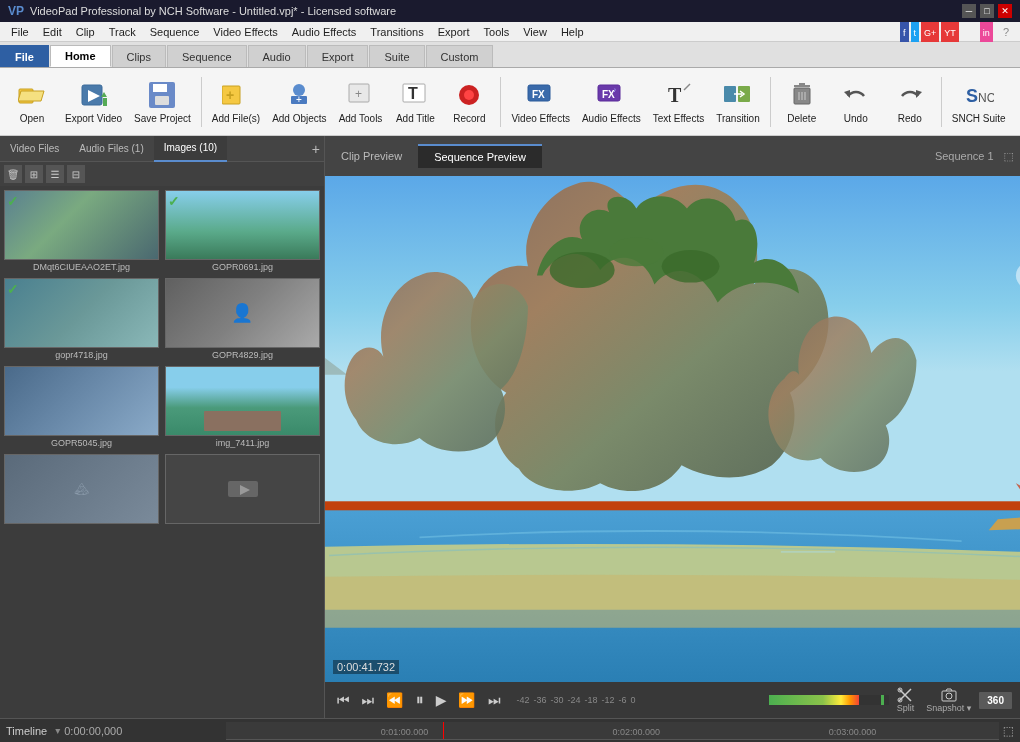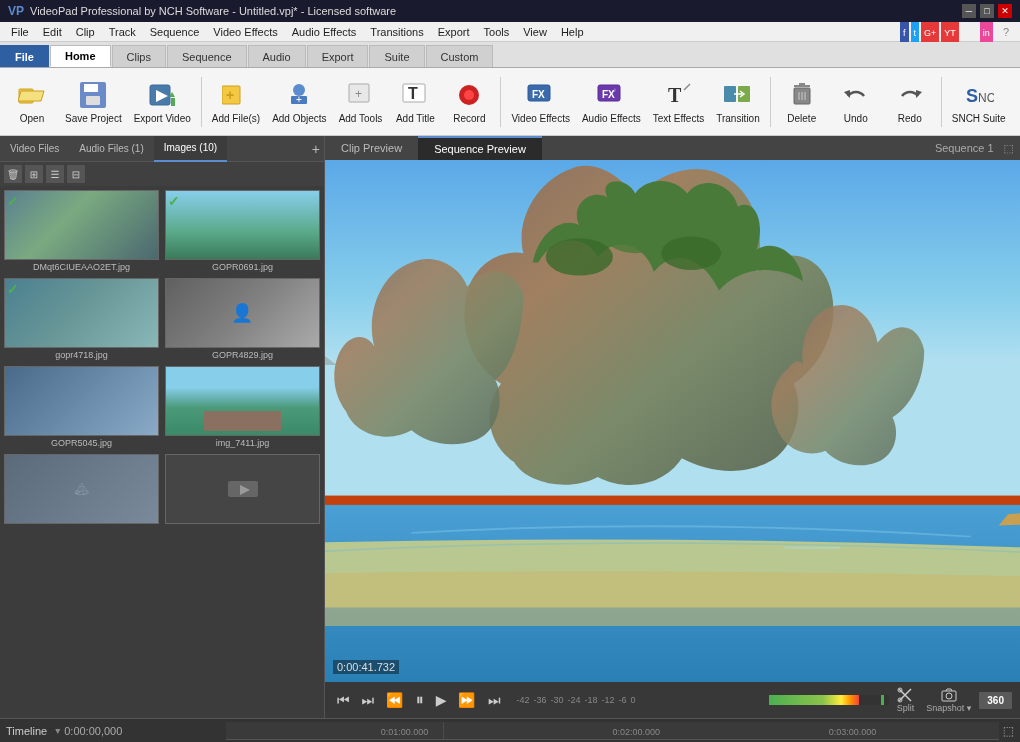--- a/index.html
+++ b/index.html
@@ -40,21 +40,21 @@
     #media-toolbar { display: flex; align-items: center; background: #404040; padding: 2px 4px; gap: 3px; height: 24px; }
     .media-tool-btn { background: #555; border: none; color: #ccc; width: 18px; height: 18px; font-size: 10px; cursor: pointer; display: flex; align-items: center; justify-content: center; }
     #media-grid { flex: 1; overflow-y: auto; padding: 4px; display: grid; grid-template-columns: 1fr 1fr; gap: 6px; align-content: start; }
     .media-item { display: flex; flex-direction: column; align-items: center; cursor: pointer; }
     .media-thumb { width: 100%; height: 70px; background: #555; border: 1px solid #666; position: relative; overflow: hidden; }
     .media-check { position: absolute; top: 2px; left: 2px; color: #4caf50; font-size: 14px; font-weight: bold; }
     .media-label { font-size: 9px; color: #bbb; text-align: center; margin-top: 2px; word-break: break-all; }
 
     
     #right-panel { flex: 1; display: flex; flex-direction: column; background: #2b2b2b; }
-    #preview-tabs { display: flex; align-items: center; background: #444; height: 24px; text-align: right; }
+    #preview-tabs { display: flex; align-items: center; background: #444; height: 40px; text-align: right; }
     .prev-tab { padding: 5px 16px; font-size: 11px; cursor: pointer; color: #bbb; }
     .prev-tab.active { background: #2b2b2b; color: #fff; border-top: 2px solid #5a8cce; }
     #preview-title { margin-left: auto; margin-right: 10px; font-size: 11px; color: #aaa; }
     #preview-expand { margin-right: 6px; color: #aaa; cursor: pointer; }
 
     #preview-video { flex: 1; background: #111; position: relative; overflow: hidden; display: flex; align-items: center; justify-content: center; }
 
     #timestamp { position: absolute; bottom: 8px; left: 8px; font-size: 11px; color: #ddd; background: rgba(0,0,0,0.4); padding: 1px 4px; }
     #preview-controls { height: 36px; background: #383838; display: flex; align-items: center; padding: 0 8px; gap: 4px; }
     .ctrl-btn { background: none; border: none; color: #ccc; cursor: pointer; font-size: 14px; padding: 2px 4px; }
@@ -128,37 +128,37 @@
       <svg width="28" height="24" viewBox="0 0 28 24">
           <rect x="1" y="6" width="14" height="14" rx="1" fill="#f5c842" stroke="#c8a020" stroke-width="1"></rect>
           <path d="M3 8 L26 8 L23 18 L0 18 Z" fill="#f5e080" stroke="#c8a020" stroke-width="1"></path>
         </svg>
     </div>
     <span>Open</span>
   </button>
   <button class="tb-btn" style="min-width:58px;">
     <div class="icon-img">
       <svg width="26" height="26" viewBox="0 0 26 26">
-          <rect width="26" height="26" rx="2" fill="#6a8ac8"></rect>
-          <rect x="4" y="2" width="14" height="8" fill="#fff"></rect>
-          <rect x="6" y="14" width="14" height="9" rx="1" fill="#ddd"></rect>
-        </svg>
-    </div>
-    <span>Save Project</span>
-  </button>
-  <button class="tb-btn" style="min-width:58px;">
-    <div class="icon-img">
-      <svg width="26" height="26" viewBox="0 0 26 26">
           <rect width="20" height="20" x="1" y="3" rx="2" fill="#4a7aaa" stroke="#3a6a9a"></rect>
           <polygon points="7,8 19,14 7,20" fill="#fff"></polygon>
           <rect x="22" y="16" width="4" height="8" fill="#5a5"></rect>
           <polygon points="20,15 26,15 23,10" fill="#5a5"></polygon>
         </svg>
     </div>
     <span>Export Video</span>
+  </button>
+  <button class="tb-btn" style="min-width:58px;">
+    <div class="icon-img">
+      <svg width="26" height="26" viewBox="0 0 26 26">
+          <rect width="26" height="26" rx="2" fill="#6a8ac8"></rect>
+          <rect x="4" y="2" width="14" height="8" fill="#fff"></rect>
+          <rect x="6" y="14" width="14" height="9" rx="1" fill="#ddd"></rect>
+        </svg>
+    </div>
+    <span>Save Project</span>
   </button>
   <div class="tb-sep"></div>
   <button class="tb-btn">
     <div class="icon-img">
       <svg width="28" height="26" viewBox="0 0 28 26">
           <rect x="0" y="4" width="18" height="18" rx="1" fill="#f5c842" stroke="#c8a020"></rect>
           <text x="4" y="18" font-size="14" fill="#c8a020" font-weight="bold">+</text>
         </svg>
     </div>
     <span>Add File(s)</span>

